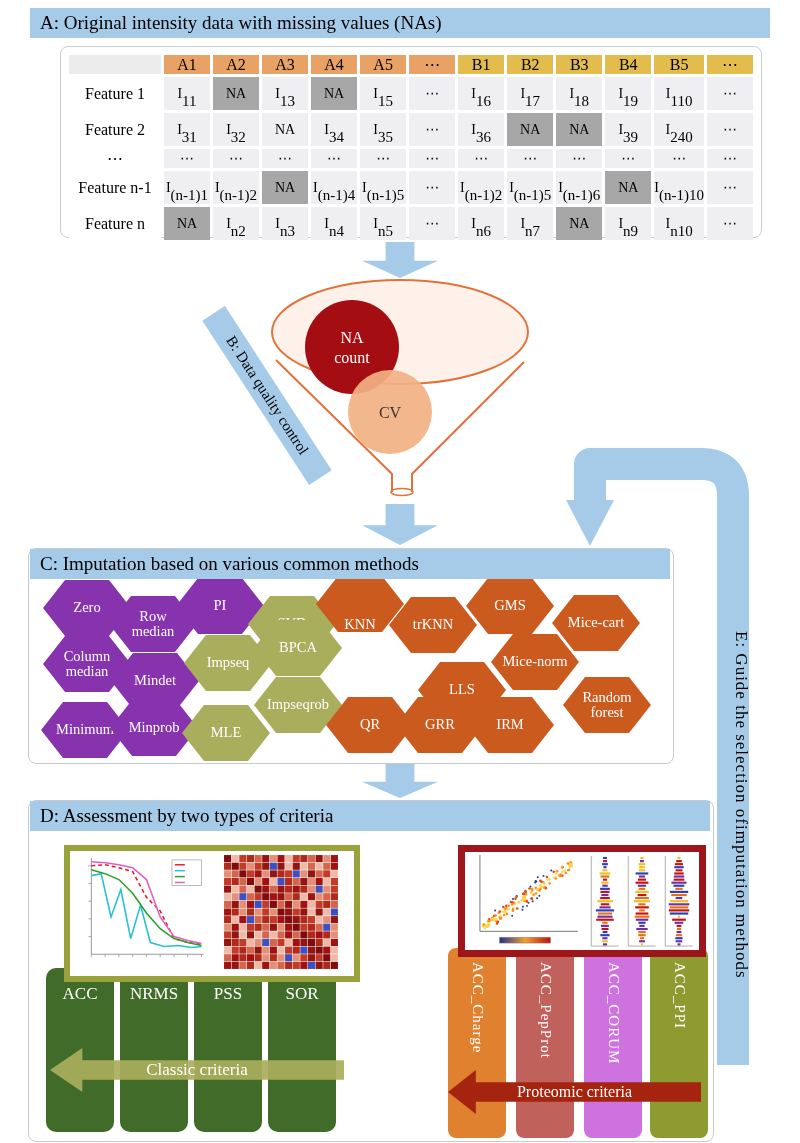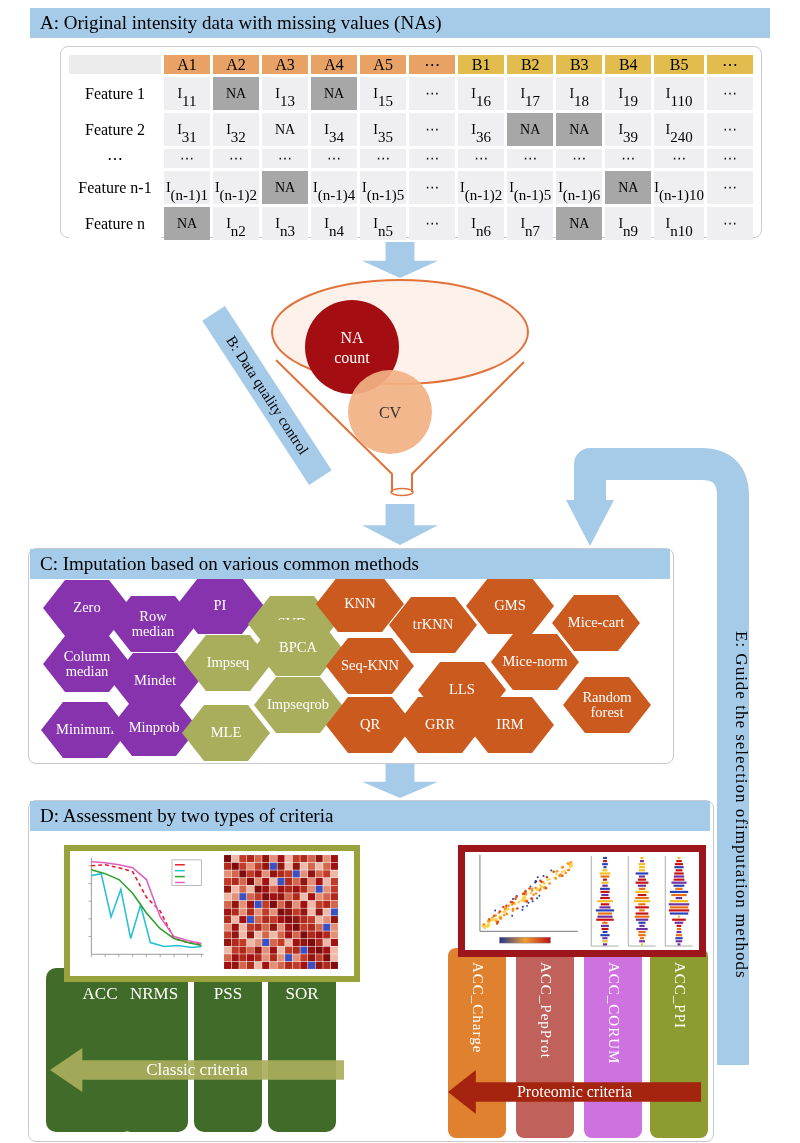--- a/index.html
+++ b/index.html
@@ -183,21 +183,21 @@
       </div>
       <div class="hex" style="left: 79px; top: 16px; background: rgb(135, 51, 174);">
         <span>Row median</span>
       </div>
       <div class="hex" style="left: 146px; top: -2px; background: rgb(135, 51, 174);">
         <span>PI</span>
       </div>
       <div class="hex" style="left: 218px; top: 16px; background: rgb(169, 174, 92);">
         <span>SVD</span>
       </div>
-      <div class="hex" style="left: 286px; top: -4px; background: rgb(203, 90, 31);">
+      <div class="hex" style="left: 286px; top: -4px; background: rgb(203, 90, 31); align-items: flex-end;">
         <span>KNN</span>
       </div>
       <div class="hex" style="left: 359px; top: 17px; background: rgb(203, 90, 31);">
         <span>trKNN</span>
       </div>
       <div class="hex" style="left: 436px; top: -2px; background: rgb(203, 90, 31);">
         <span>GMS</span>
       </div>
       <div class="hex" style="left: 522px; top: 15px; background: rgb(203, 90, 31);">
         <span>Mice-cart</span>
@@ -206,23 +206,20 @@
         <span>Column median</span>
       </div>
       <div class="hex" style="left: 81px; top: 73px; background: rgb(135, 51, 174);">
         <span>Mindet</span>
       </div>
       <div class="hex" style="left: 154px; top: 55px; background: rgb(169, 174, 92);">
         <span>Impseq</span>
       </div>
       <div class="hex" style="left: 224px; top: 40px; background: rgb(169, 174, 92);">
         <span>BPCA</span>
-      </div>
-      <div class="hex" style="left: 296px; top: 58px; background: rgb(203, 90, 31);">
-        <span>Seq-KNN</span>
       </div>
       <div class="hex" style="left: 461px; top: 54px; background: rgb(203, 90, 31);">
         <span>Mice-norm</span>
       </div>
       <div class="hex" style="left: 388px; top: 82px; background: rgb(203, 90, 31);">
         <span>LLS</span>
       </div>
       <div class="hex" style="left: 533px; top: 97px; background: rgb(203, 90, 31);">
         <span>Random forest</span>
       </div>
@@ -784,21 +781,21 @@
 
   <svg width="800" height="1143" viewBox="0 0 800 1143" style="position:absolute;left:0;top:0;pointer-events:none;z-index:1;">
     <path d="M733 560 L733 496 Q733 464 701 464 L590 464 L590 502" fill="none" stroke="#a6cbe9" stroke-width="32" stroke-linejoin="round"></path>
     <polygon points="566,500 614,500 590,546" fill="#a6cbe9"></polygon>
   </svg>
   <div id="barE">
     <span>E: Guide the selection of</span>
     <span>imputation methods</span>
   </div>
 
-<div class="pillar-green" style="left: 46px; background: rgb(64, 107, 40); padding-left: 20px;"><span>ACC</span></div>
+<div class="pillar-green" style="left: 46px; background: rgb(64, 107, 40);"><span>ACC</span></div>
     <div class="pillar-green" style="left: 120px; background: rgb(64, 107, 40);"><span>NRMS</span></div>
     <div class="pillar-green" style="left: 194px; background: rgb(64, 107, 40);"><span>PSS</span></div>
     <div class="pillar-green" style="left: 268px; background: rgb(64, 107, 40);"><span>SOR</span></div>
     <div class="pillar-v" style="left: 448px; background: rgb(224, 129, 47);">
       <span>ACC_Charge</span>
     </div>
     <div class="pillar-v" style="left: 516px; background: rgb(192, 98, 91);">
       <span>ACC_PepProt</span>
     </div>
     <div class="pillar-v" style="left: 584px; background: rgb(205, 114, 222);">

